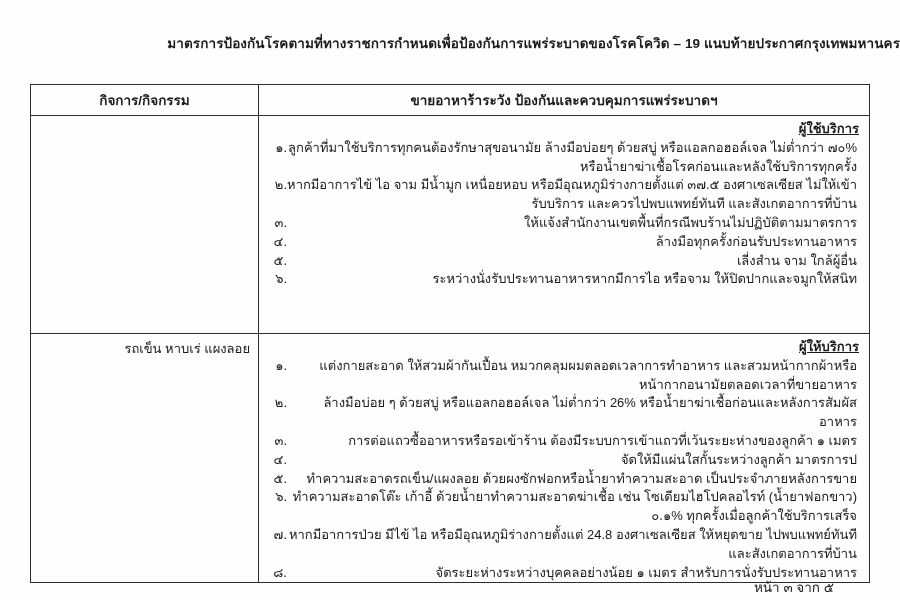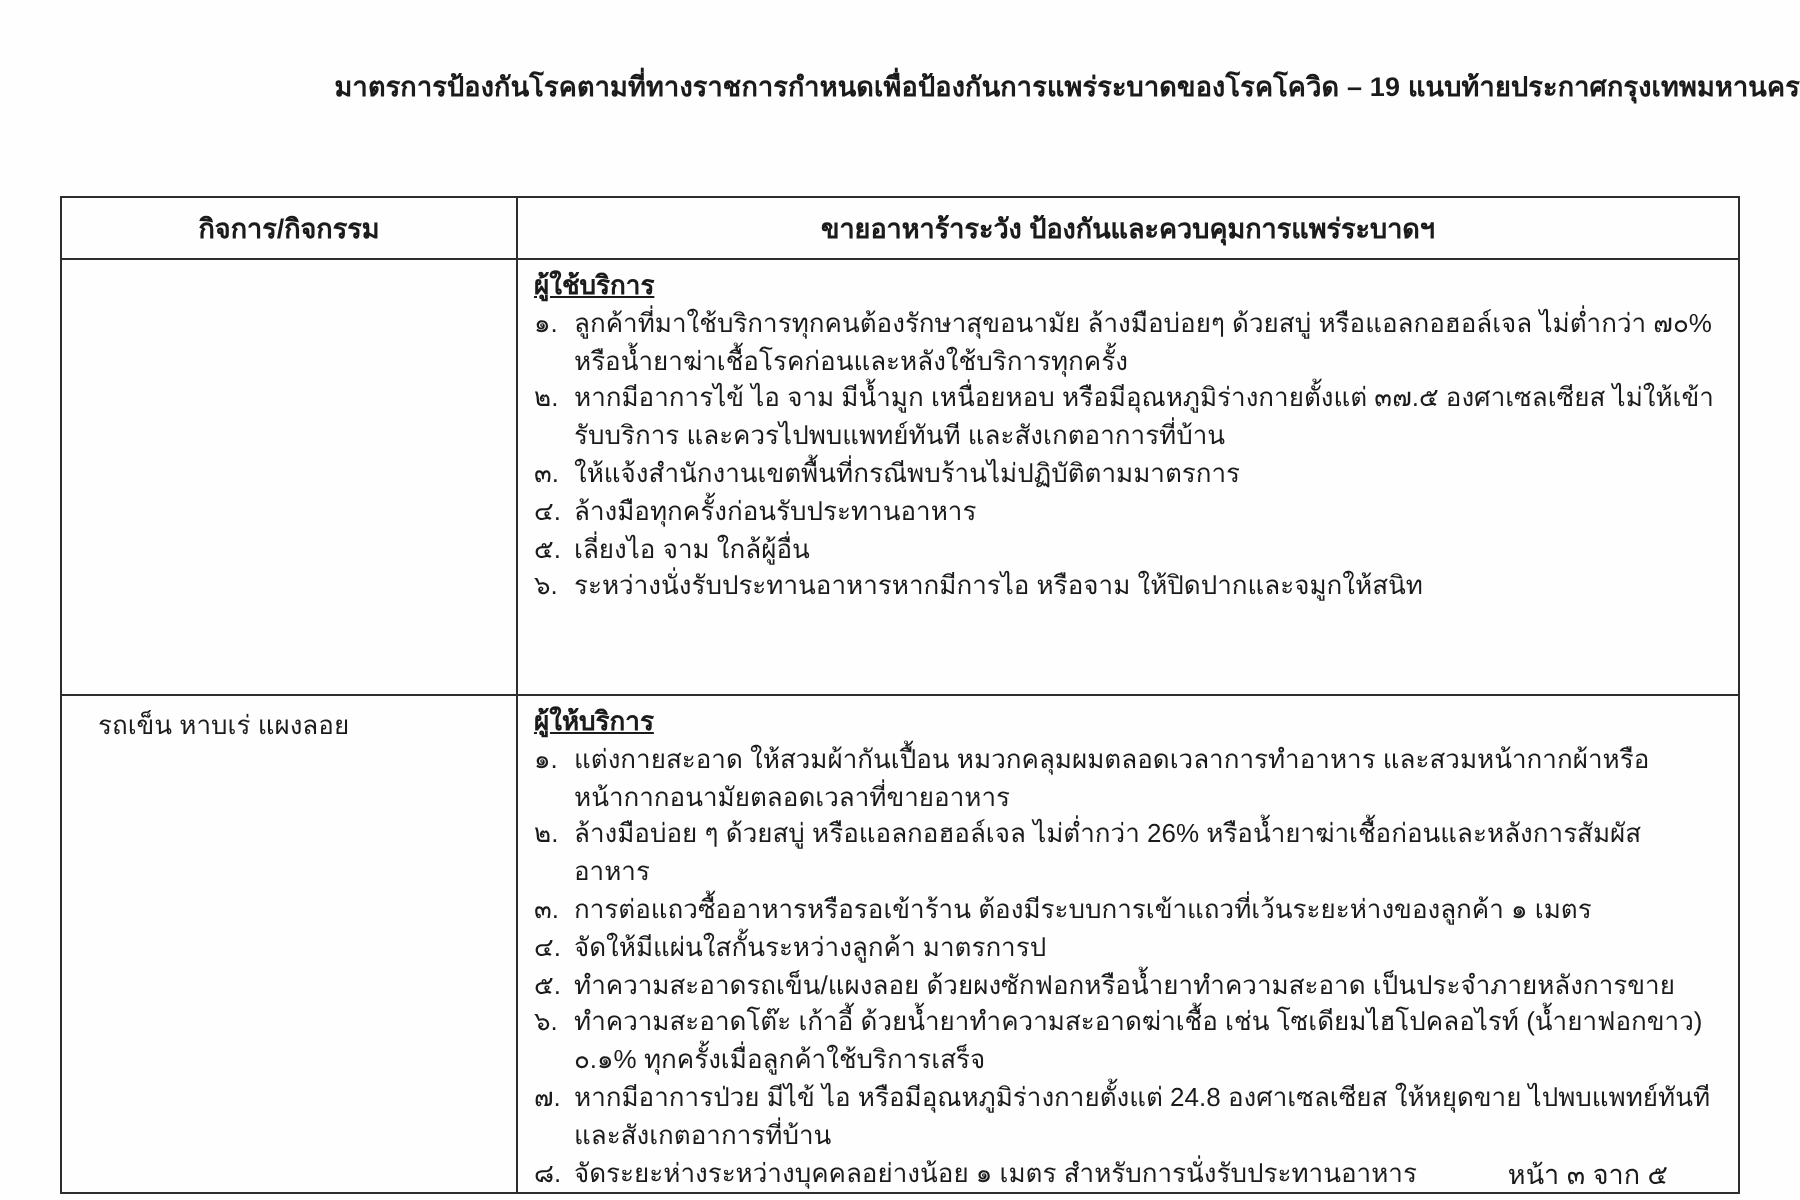--- a/index.html
+++ b/index.html
@@ -14,28 +14,29 @@
   .doc-title {
     padding-top:34px;
     text-align:right;
     font-weight:bold;
     font-size:13.5px;
     line-height:20px;
     letter-spacing:0.1px;
   }
   .measures-table {
     position:absolute;
-    left:30px; top:98px;
+    left:30px; top:84px;
     width:840px;
     border-collapse:collapse;
     table-layout:fixed;
   }
   .measures-table col.col-activity { width:228px; }
   .measures-table th, .measures-table td {
     border:1.5px solid #2e2e2e;
+    text-align:right;
   }
   .measures-table th {
     height:30px;
     font-size:13.5px;
     font-weight:bold;
     text-align:center;
     vertical-align:middle;
     padding:0 4px;
   }
   .measures-table td {
@@ -96,21 +97,21 @@
           <div class="item">
             <span class="num">๓.</span>
             <span class="txt">ให้แจ้งสำนักงานเขตพื้นที่กรณีพบร้านไม่ปฏิบัติตามมาตรการ</span>
           </div>
           <div class="item">
             <span class="num">๔.</span>
             <span class="txt">ล้างมือทุกครั้งก่อนรับประทานอาหาร</span>
           </div>
           <div class="item">
             <span class="num">๕.</span>
-            <span class="txt">เลี่ยงไอ จาม ใกล้ผู้อื่น</span>
+            <span class="txt">เลี่งสำน จาม ใกล้ผู้อื่น</span>
           </div>
           <div class="item">
             <span class="num">๖.</span>
             <span class="txt">ระหว่างนั่งรับประทานอาหารหากมีการไอ หรือจาม ให้ปิดปากและจมูกให้สนิท</span>
           </div>
         </td>
       </tr>
       <tr class="row-block">
         <td class="activity-cell">รถเข็น  หาบเร่  แผงลอย</td>
         <td class="measures-cell">

